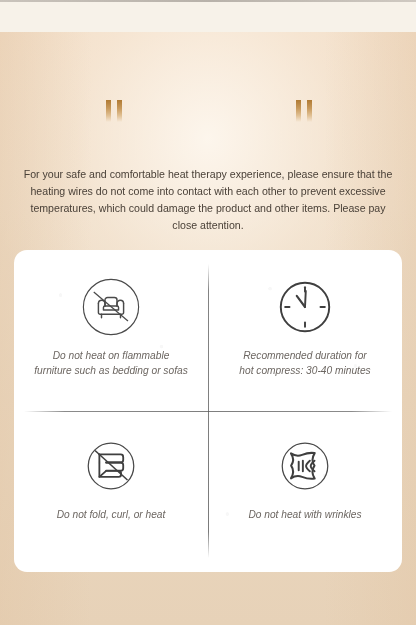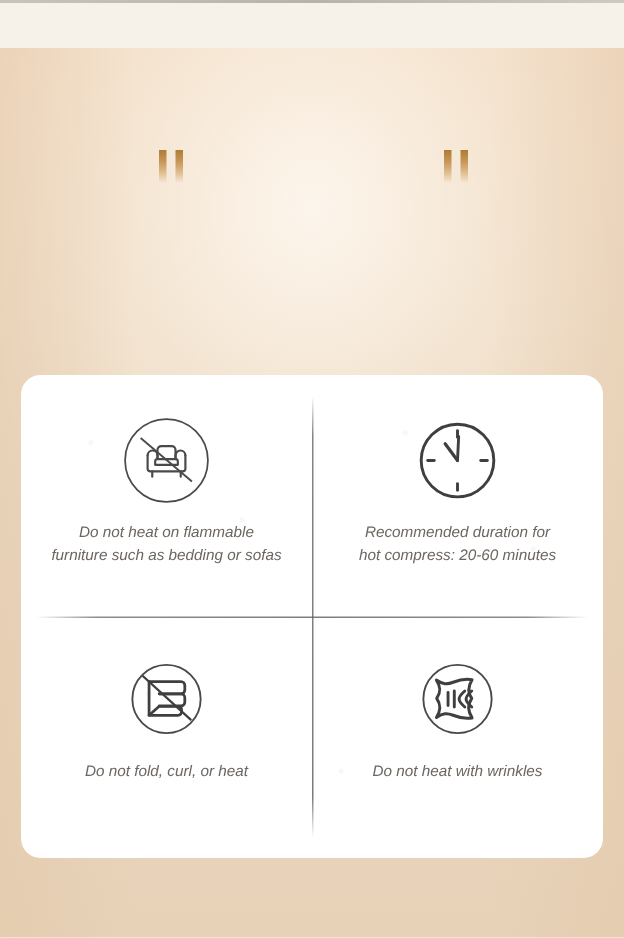--- a/index.html
+++ b/index.html
@@ -198,20 +198,21 @@
 
   <div class="deco deco-left">
     <span></span>
       <span></span>
   </div>
   <div class="deco deco-right">
     <span></span>
       <span></span>
   </div>
 
+  <div class="intro">For your safe and comfortable heat therapy experience, please ensure that the heating wires do not come into contact with each other to prevent excessive temperatures, which could damage the product and other items. Please pay close attention.</div>
 
   <div class="card">
     <div class="card-watermark"></div>
 
     <div class="grid">
 
       <div class="cell cell-tl">
         <div class="cell-icon">
           <svg viewBox="0 0 64 64" width="62" height="62">
             <circle cx="32" cy="32" r="28.5" fill="none" stroke="#4a4a4a" stroke-width="1.2"></circle>
@@ -239,21 +240,21 @@
               <line x1="32" y1="11.5" x2="32" y2="16"></line>
               <line x1="32" y1="48" x2="32" y2="52.5"></line>
               <line x1="11.5" y1="32" x2="16" y2="32"></line>
               <line x1="48" y1="32" x2="52.5" y2="32"></line>
             </g>
             <line x1="32" y1="32" x2="32.8" y2="15.5" stroke="#3f3f3f" stroke-width="2" stroke-linecap="round"></line>
             <line x1="32" y1="32" x2="23.5" y2="20.5" stroke="#3f3f3f" stroke-width="2.2" stroke-linecap="round"></line>
           </svg>
         </div>
         <div class="cell-caption">Recommended duration for
-hot compress: 20-60 minutes</div>
+hot compress: 30-40 minutes</div>
       </div>
 
       <div class="cell cell-br">
         <div class="cell-icon">
           <svg viewBox="0 0 64 64" width="62" height="62">
             <circle cx="32" cy="32" r="23.5" fill="none" stroke="#4a4a4a" stroke-width="1.3"></circle>
             <path d="M17.5 19 c4.5 3 7.2 3.2 11.5 1.5 c4.5 -1.8 9 -2.4 13 -1.8
                      c-2.8 4.6 -3.1 8.8 -0.2 12.9 c-2.9 4.2 -2.8 8.6 0.2 13.4
                      c-4.2 0.6 -8.6 0 -13 -1.8 c-4.3 -1.7 -7 -1.5 -11.5 1.5
                      c2.9 -4.6 3.4 -8.4 0.2 -13.1 c3.2 -4.6 2.7 -8.2 -0.2 -12.6 z" fill="none" stroke="#3f3f3f" stroke-width="2.1" stroke-linejoin="round"></path>

